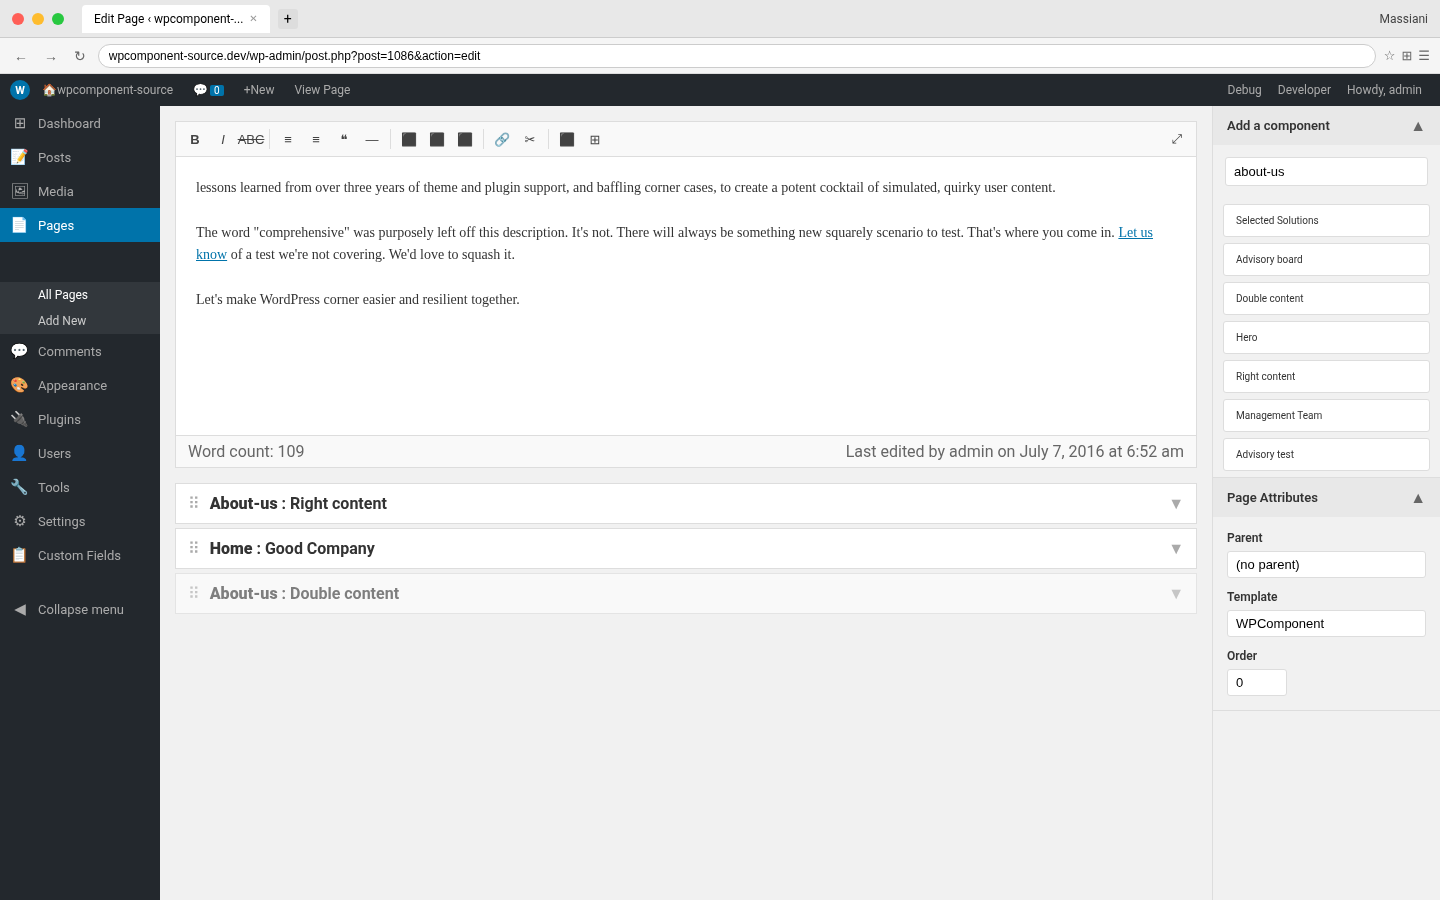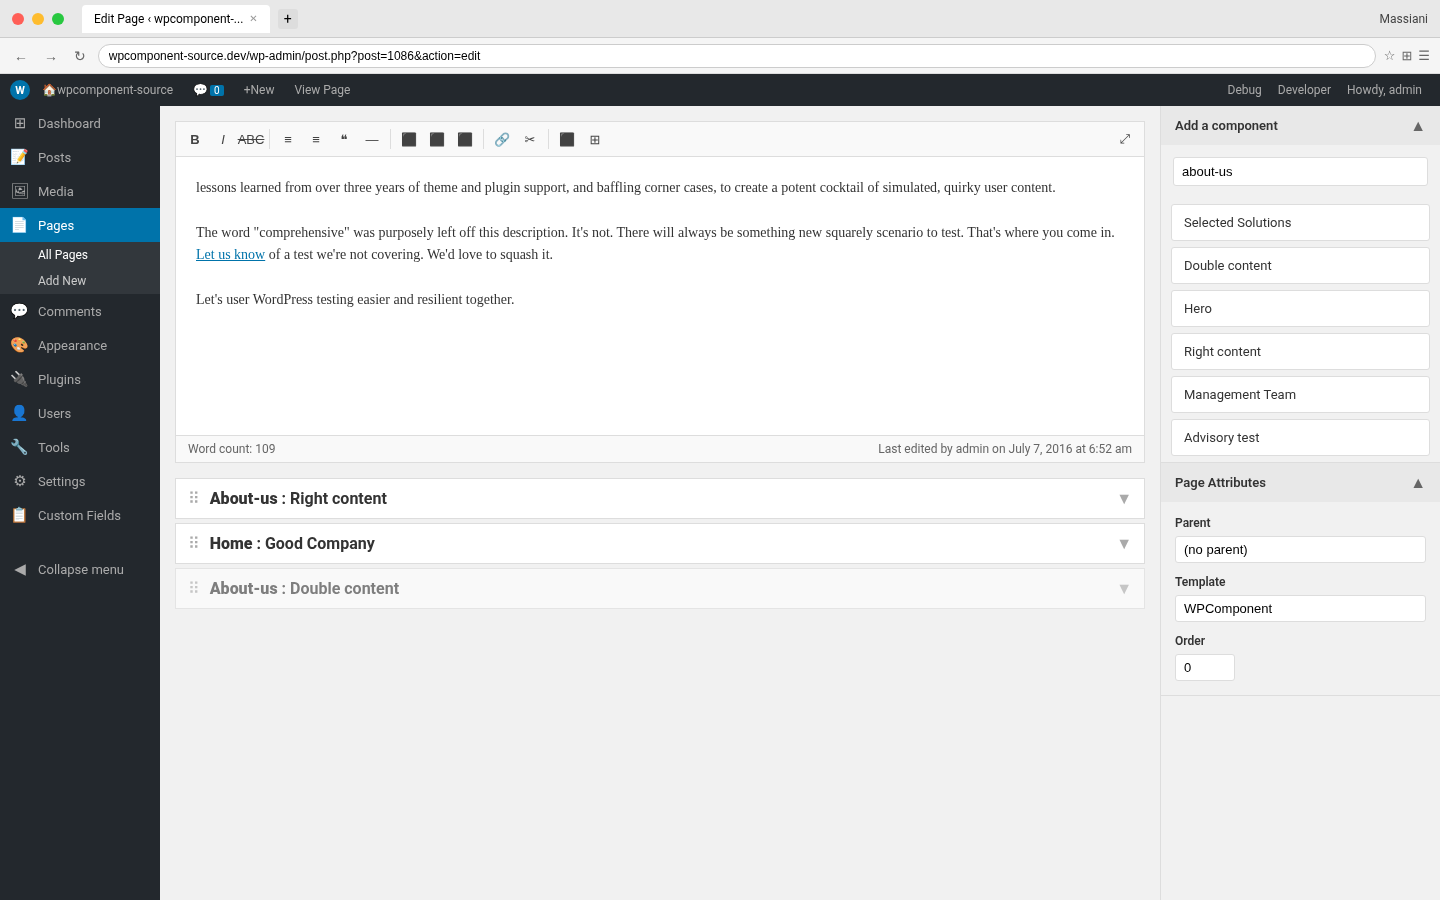--- a/index.html
+++ b/index.html
@@ -97,21 +97,21 @@
       padding: 8px 10px;
       gap: 8px;
       cursor: pointer;
       font-size: 13px;
       color: #aaa;
     }
     .sidebar-menu-item.active { background: #0073aa; color: white; }
     .sidebar-icon { font-size: 15px; width: 20px; text-align: center; }
     .sidebar-submenu { background: #32373c; }
     .sidebar-submenu-item { padding: 6px 10px 6px 38px; cursor: pointer; color: #ccc; font-size: 12px; }
-    .sidebar-submenu-item.active { color: white; }
+    .sidebar-submenu-item.active { color: white; margin-top: 40px; }
 
     
     .wp-content {
       flex: 1;
       overflow-y: auto;
       background: #f1f1f1;
       padding: 0;
     }
 
     
@@ -158,42 +158,42 @@
       color: #333;
     }
     .editor-link { color: #0073aa; }
     .editor-footer {
       background: #f9f9f9;
       border: 1px solid #ddd;
       border-top: none;
       padding: 6px 12px;
       display: flex;
       justify-content: space-between;
-      font-size: 12px;
+      font-size: 16px;
       color: #666;
     }
 
     
     .component-row {
       background: white;
       border: 1px solid #ddd;
       margin-bottom: 4px;
       display: flex;
       align-items: center;
       padding: 10px 12px;
       cursor: pointer;
     }
     .component-row:last-child { opacity: 0.7; }
     .drag-handle { color: #aaa; margin-right: 10px; font-size: 16px; cursor: grab; }
     .component-label { flex: 1; font-size: 16px; color: #333; font-weight: bold; }
     .component-toggle { color: #aaa; font-size: 16px; }
 
     
     .wp-right-sidebar {
-      width: 280px;
+      width: 228px;
       background: #f1f1f1;
       border-left: 1px solid #ddd;
       overflow-y: auto;
       flex-shrink: 0;
     }
 
     .sidebar-section {
       border-bottom: 1px solid #ddd;
       margin-bottom: 0;
     }
@@ -223,21 +223,21 @@
       appearance: none;
       cursor: pointer;
     }
 
     .component-list-item {
       background: white;
       border: 1px solid #ddd;
       margin: 6px 10px;
       padding: 10px 12px;
       border-radius: 3px;
-      font-size: 13px;
+      font-size: 10px;
       color: #333;
       cursor: pointer;
     }
 
     .page-attributes-content {
       padding: 14px;
     }
     .attr-label {
       font-size: 12px;
       font-weight: 600;
@@ -417,21 +417,21 @@
       </div>
 
       <div class="editor-content">
         <p>
           <span>lessons learned from over three years of theme and plugin support, and baffling corner cases, to create a potent cocktail of simulated, quirky user content.</span>
         </p>
         <br>
         <p>The word "comprehensive" was purposely left off this description. It's not. There will always be something new squarely scenario to test. That's where you come in. <a class="editor-link" href="#">Let us know</a> of a test we're not covering. We'd love to squash it.</p>
         <br>
         <p>
-          <span>Let's user WordPress testing easier and resilient together.</span>
+          <span>Let's make WordPress corner easier and resilient together.</span>
         </p>
       </div>
 
       <div class="editor-footer">
         <span>Word count: 109</span>
         <span>Last edited by admin on July 7, 2016 at 6:52 am</span>
       </div>
 
       <div style="margin-top: 15px;">
         <div class="component-row">
@@ -462,20 +462,21 @@
         <span class="section-toggle">▲</span>
       </div>
       <div class="component-dropdown-wrapper">
         <select class="component-select">
           <option>about-us</option>
         </select>
       </div>
 
       <div id="component-list">
           <div class="component-list-item">Selected Solutions</div>
+          <div class="component-list-item">Advisory board</div>
           <div class="component-list-item">Double content</div>
           <div class="component-list-item">Hero</div>
           <div class="component-list-item">Right content</div>
           <div class="component-list-item">Management Team</div>
           <div class="component-list-item">Advisory test</div>
         </div>
     </div>
 
     <div class="sidebar-section">
       <div class="sidebar-section-header">

